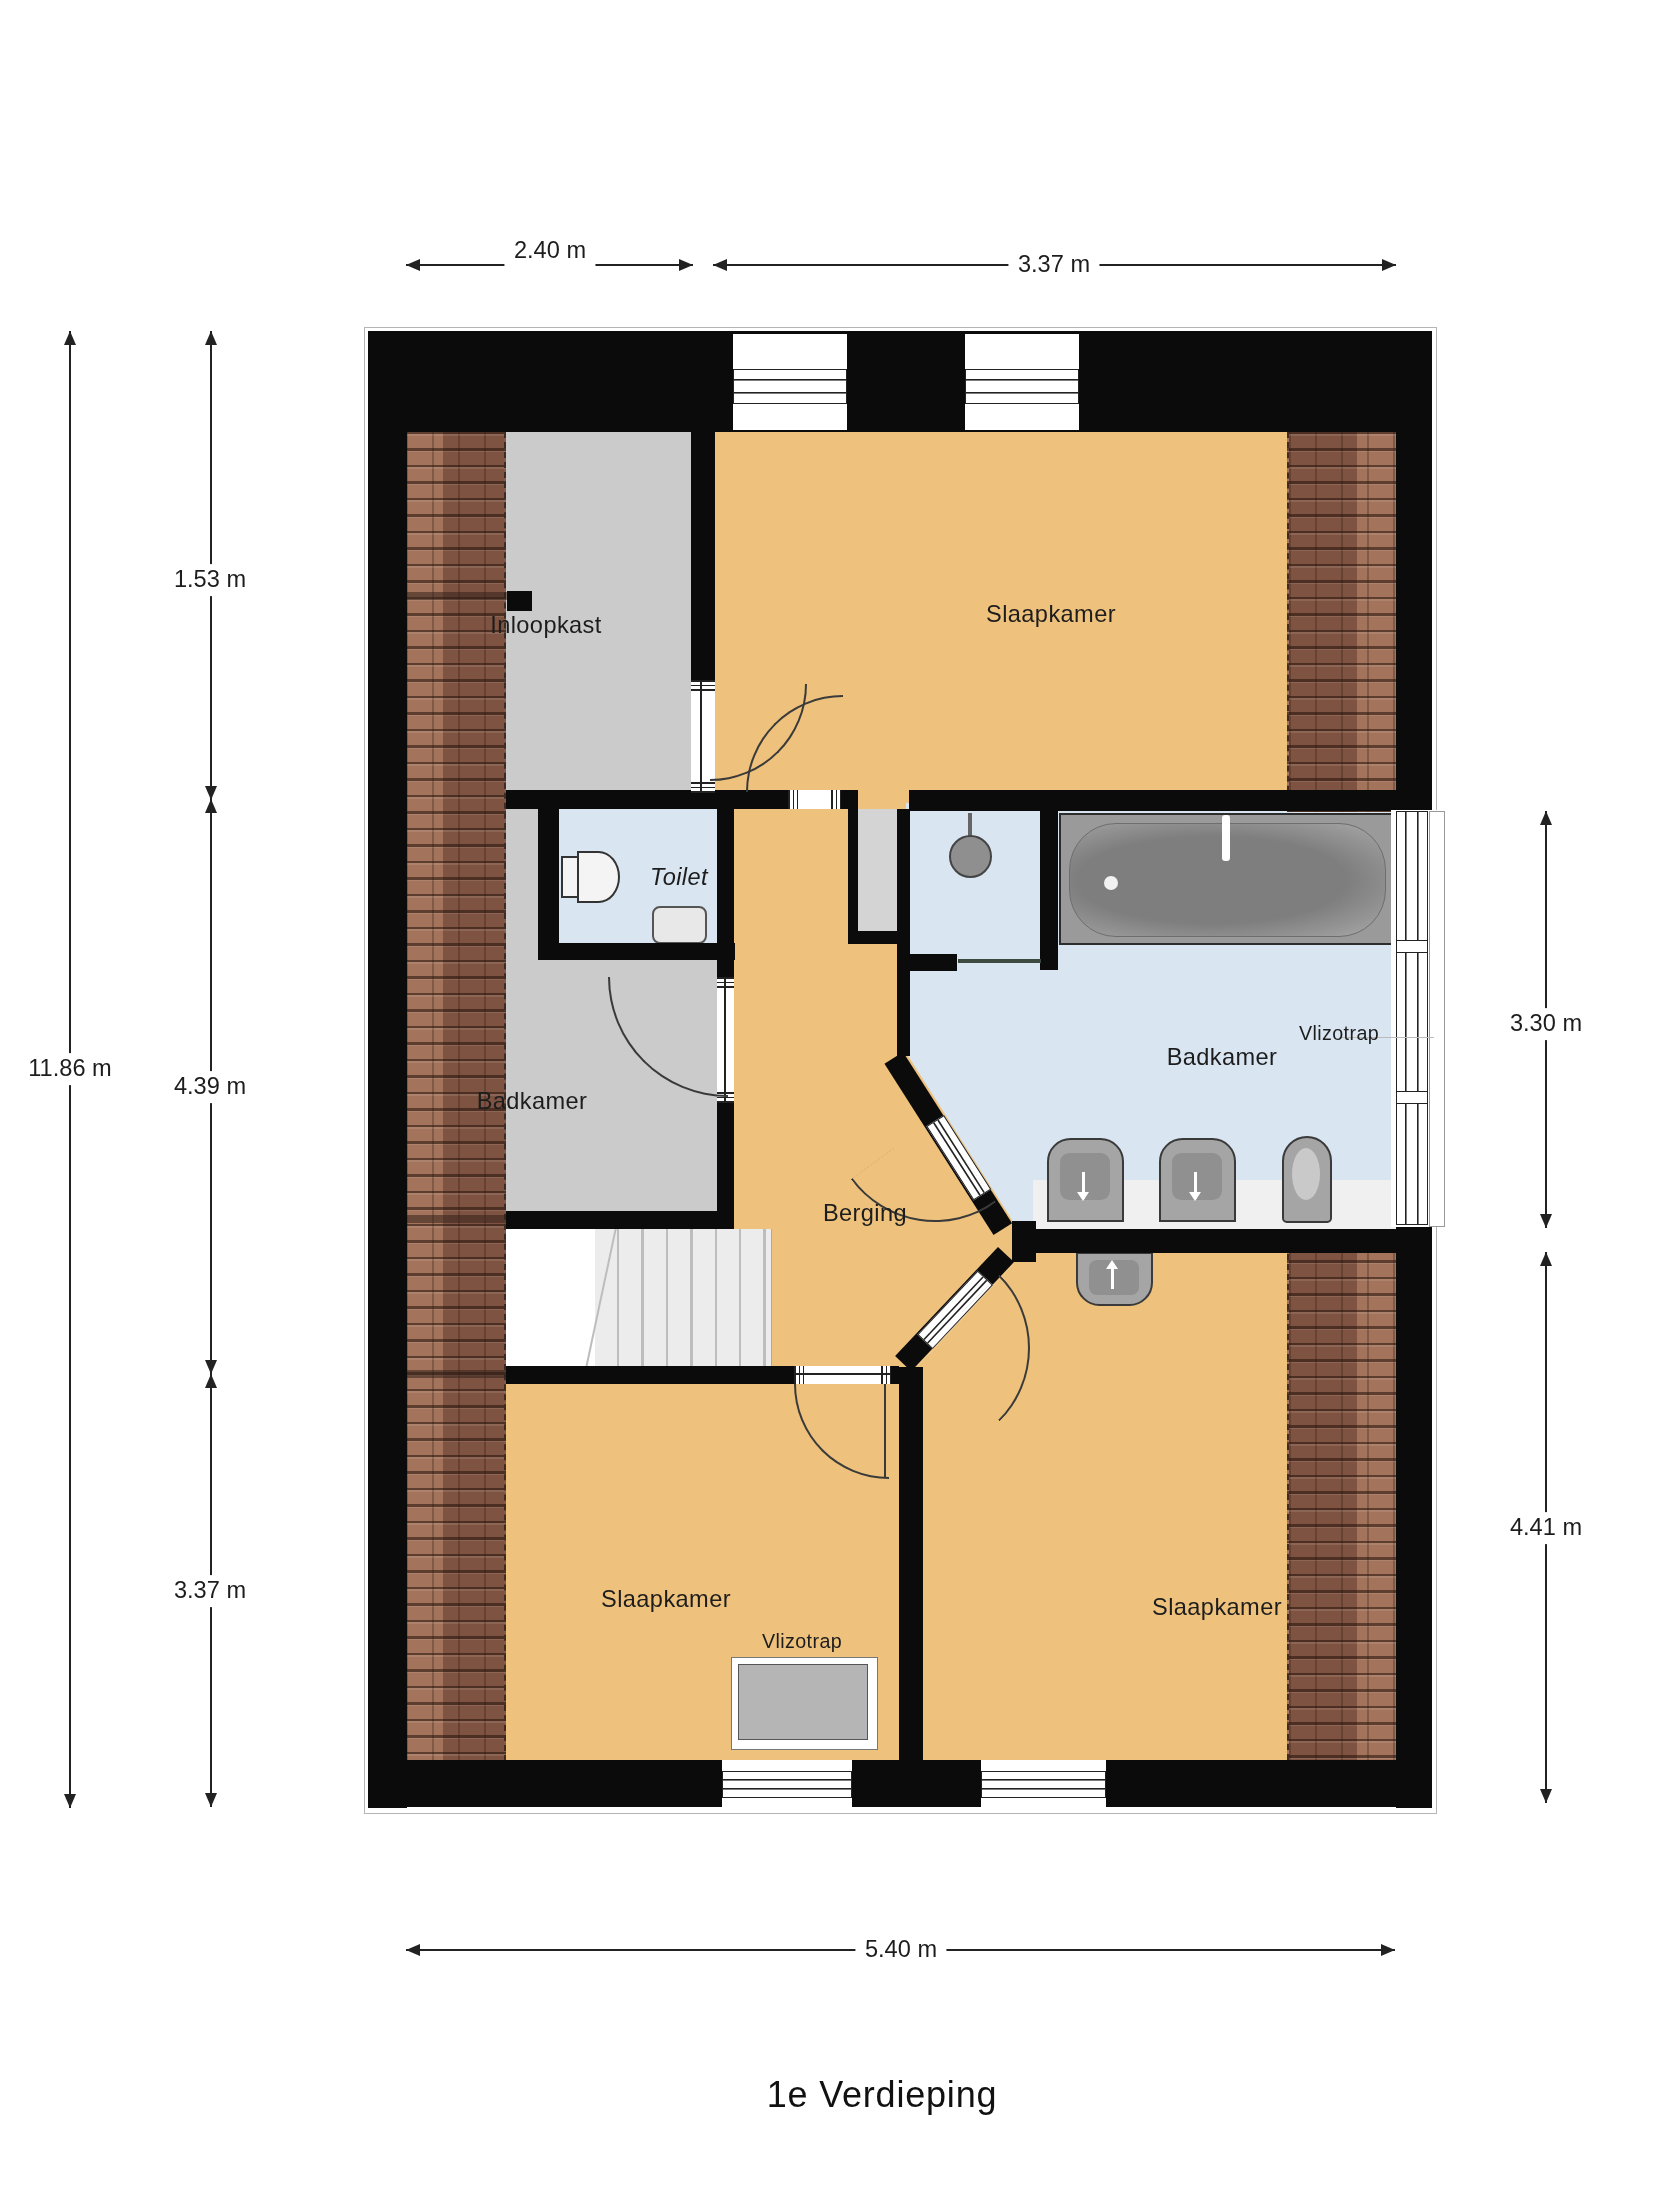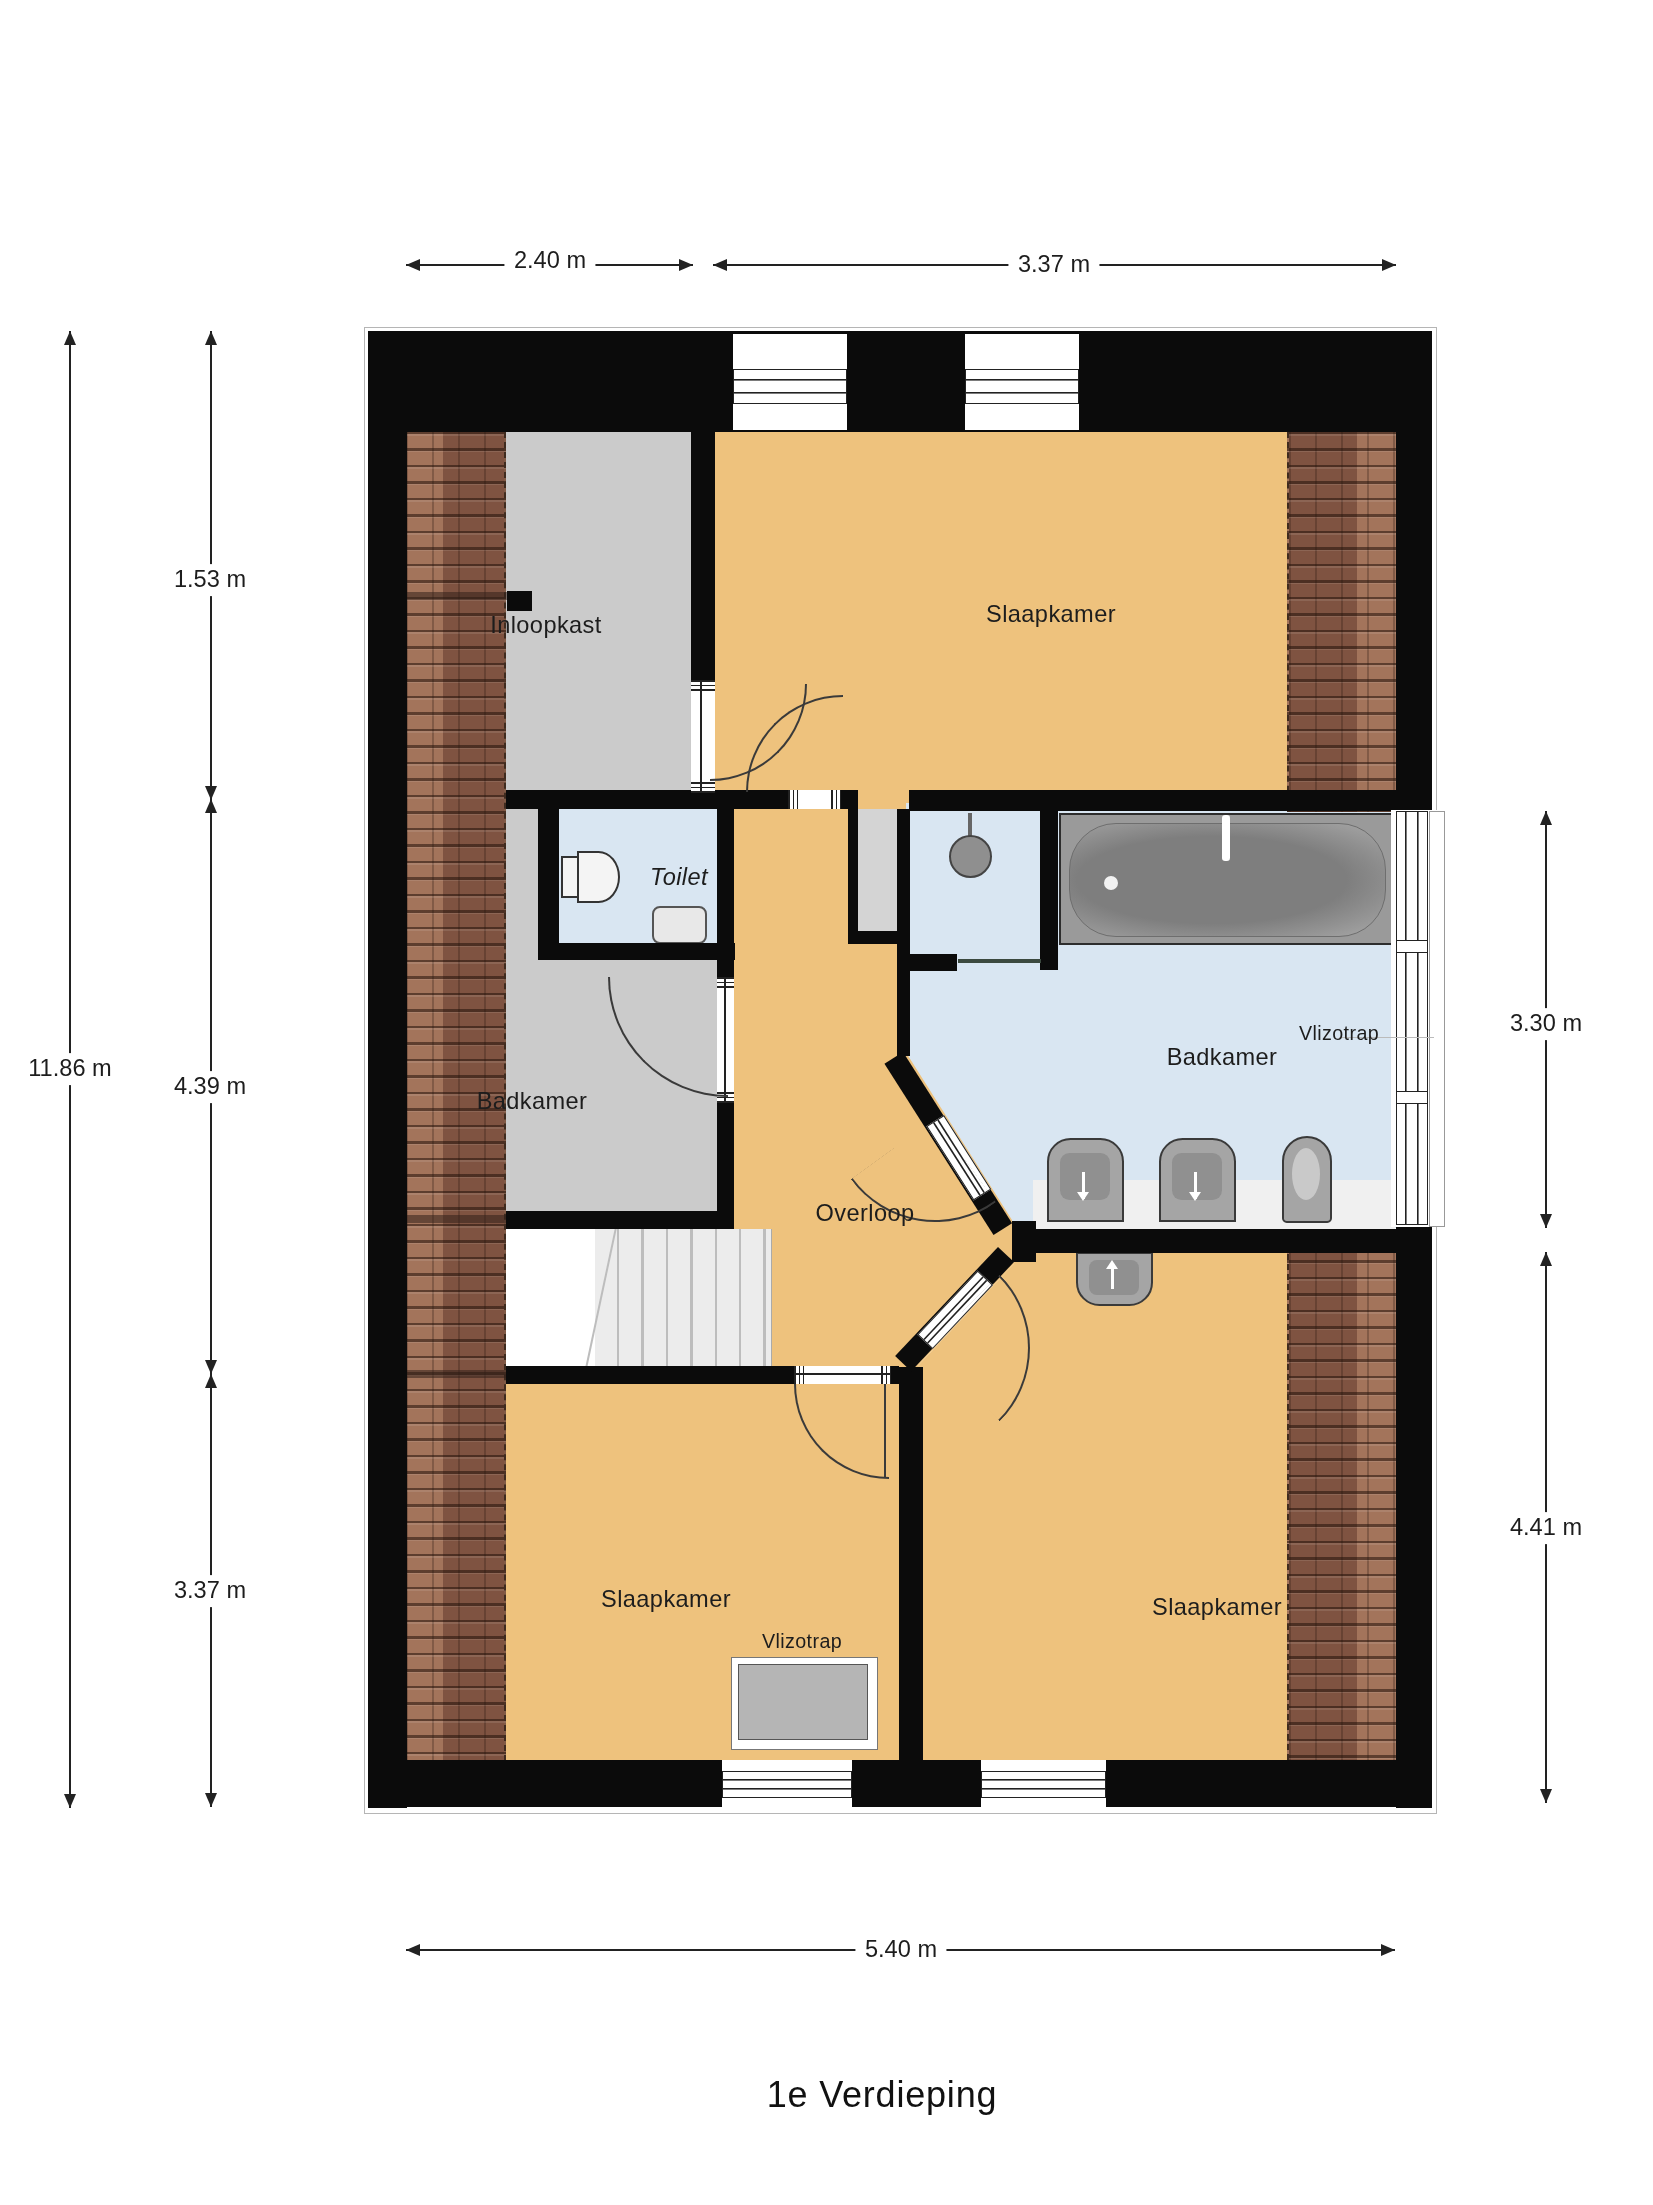--- a/index.html
+++ b/index.html
@@ -194,29 +194,29 @@
   <div class="abs" style="left:1429px;top:811px;width:14px;height:414px;border:0.8px solid #999;background:#fff;"></div>
   <div class="winv" style="left:1396px;top:811px;width:31.5px;height:414px;box-sizing:border-box;"></div>
   <div class="abs" style="left:1396px;top:940px;width:31.5px;height:12.6px;background:#fff;border:1.6px solid #222;box-sizing:border-box;"></div>
   <div class="abs" style="left:1396px;top:1091px;width:31.5px;height:12.6px;background:#fff;border:1.6px solid #222;box-sizing:border-box;"></div>
   <div class="abs" style="left:1339px;top:1037px;width:95px;height:0.8px;background:#bbb;"></div>
 
   <div class="lbl" style="left:546px;top:625px;">Inloopkast</div>
   <div class="lbl" style="left:1051px;top:614px;">Slaapkamer</div>
   <div class="lbl" style="left:679px;top:877px;font-style:italic;">Toilet</div>
   <div class="lbl" style="left:532px;top:1101px;">Badkamer</div>
-  <div class="lbl" style="left:865px;top:1213px;">Overloop</div>
+  <div class="lbl" style="left:865px;top:1213px;">Berging</div>
   <div class="lbl" style="left:1222px;top:1057px;">Badkamer</div>
   <div class="lbl lbl-s" style="left:1339px;top:1033px;">Vlizotrap</div>
   <div class="lbl" style="left:666px;top:1599px;">Slaapkamer</div>
   <div class="lbl lbl-s" style="left:802px;top:1641px;">Vlizotrap</div>
   <div class="lbl" style="left:1217px;top:1607px;">Slaapkamer</div>
 
   <div class="dimh" style="left:406px;top:264px;width:287px;"></div>
-  <div class="dlbl" style="left:550px;top:261px;">2.40 m</div>
+  <div class="dlbl" style="left:550px;top:251px;">2.40 m</div>
   <div class="dimh" style="left:713px;top:264px;width:683px;"></div>
   <div class="dlbl" style="left:1054px;top:265px;">3.37 m</div>
 
   <div class="dimv" style="left:69px;top:331px;height:1477px;"></div>
   <div class="dlbl" style="left:70px;top:1069px;">11.86 m</div>
 
   <div class="dimv" style="left:210px;top:331px;height:469px;"></div>
   <div class="dlbl" style="left:210px;top:580px;">1.53 m</div>
   <div class="dimv" style="left:210px;top:799px;height:575px;"></div>
   <div class="dlbl" style="left:210px;top:1087px;">4.39 m</div>

